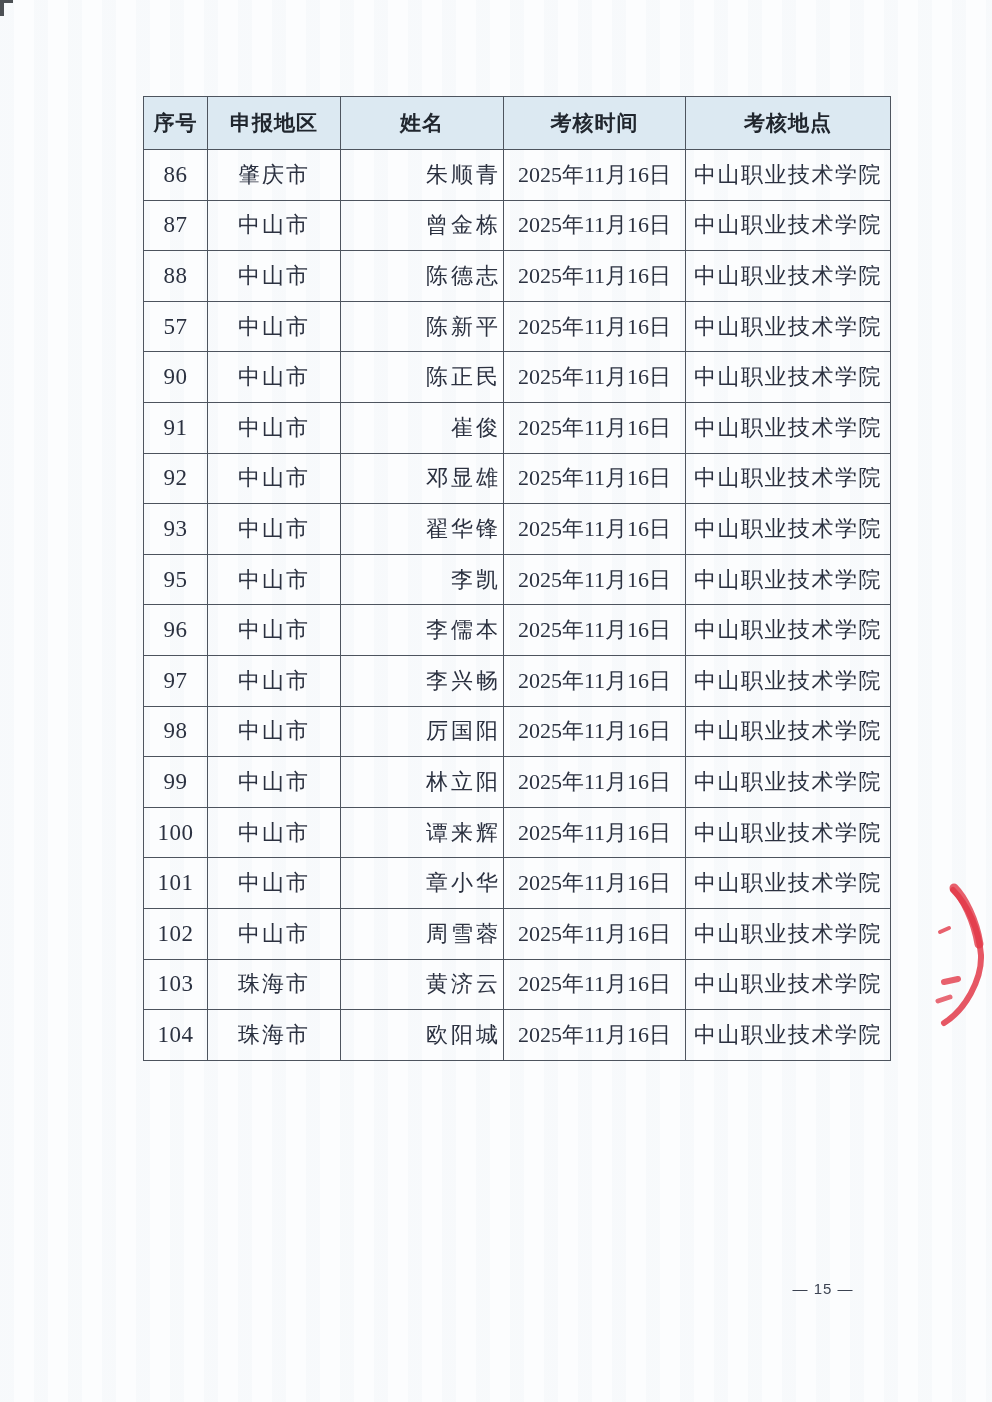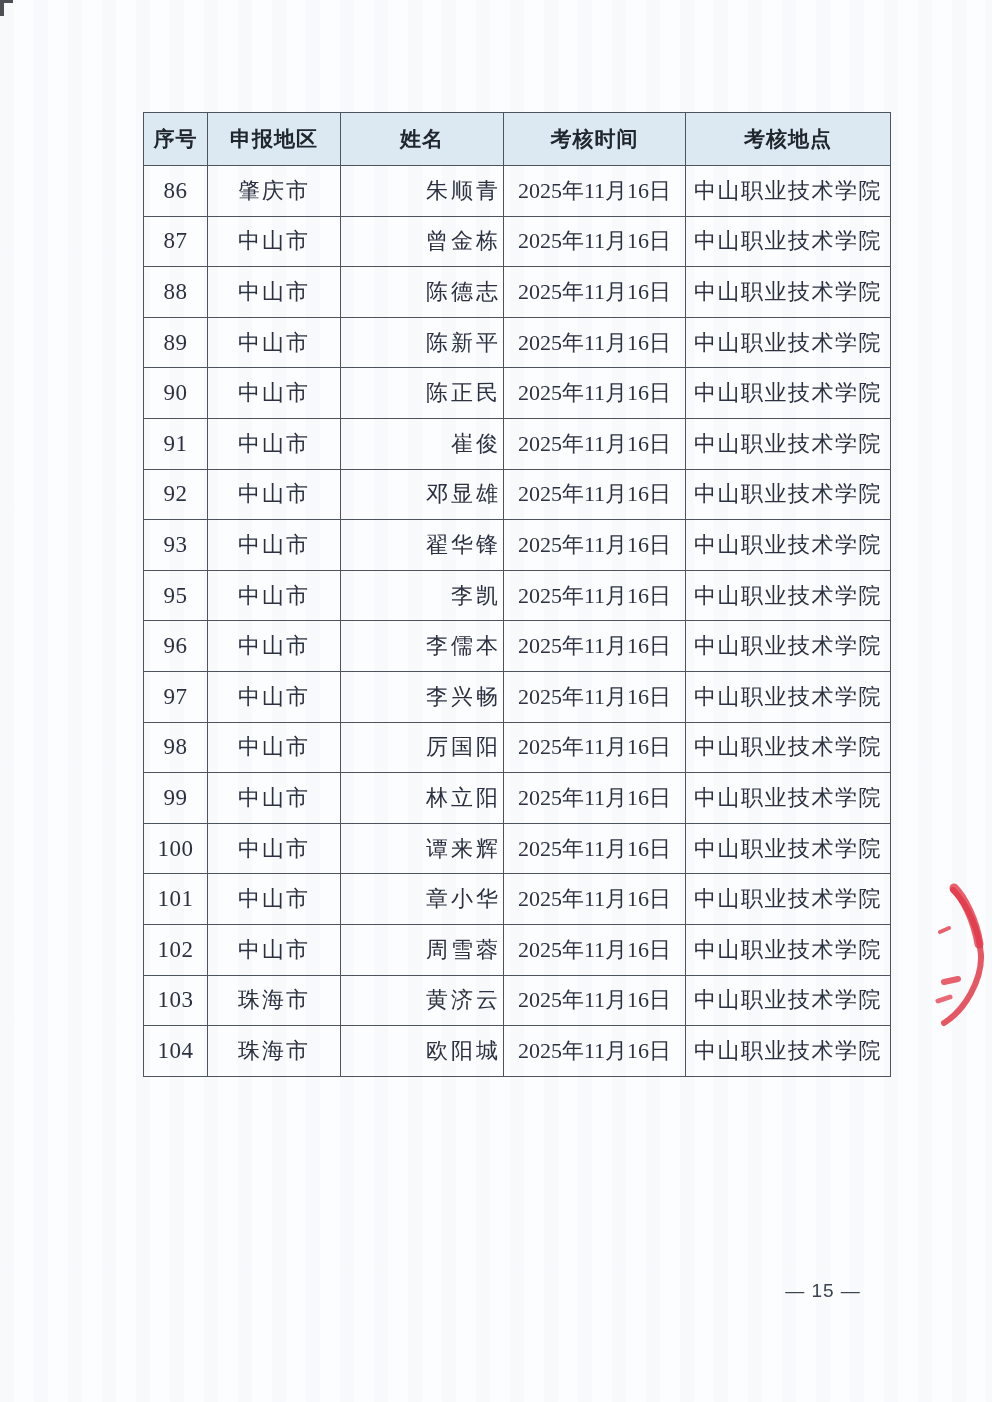--- a/index.html
+++ b/index.html
@@ -25,21 +25,21 @@
         rgba(205,218,228,0.10) 0px, rgba(205,218,228,0.10) 14px,
         rgba(255,255,255,0) 14px, rgba(255,255,255,0) 34px),
       #fcfdfe;
   }
   .corner-mark{
     position:absolute;left:0;top:0;width:9px;height:13px;
     border-left:4px solid #2f3338;border-top:3px solid #2f3338;
     opacity:.85;
   }
   table.roster{
-    position:absolute;left:143px;top:112px;width:747px;
+    position:absolute;left:143px;top:96px;width:747px;
     border-collapse:collapse;table-layout:fixed;
     color:var(--ink);
     border-radius:12px;
   }
   table.roster col.c1{width:64px;}
   table.roster col.c2{width:133px;}
   table.roster col.c3{width:163px;}
   table.roster col.c4{width:182px;}
   table.roster col.c5{width:205px;}
   table.roster th, table.roster td{
@@ -64,21 +64,21 @@
   table.roster td.cell-no{
     font-size:23px;
     letter-spacing:0.5px;
   }
   table.roster td.cell-region{letter-spacing:2px;}
   table.roster td.cell-name{letter-spacing:3px;text-align:right;}
   table.roster td.cell-location{font-size:22px;letter-spacing:1.5px;}
   .footer-page{
     position:absolute;left:778px;top:1280px;width:90px;
     font-family:"Liberation Sans","DejaVu Sans",sans-serif;
-    font-size:19px;color:var(--footer-ink);
+    font-size:15px;color:var(--footer-ink);
     letter-spacing:1px;text-align:center;white-space:nowrap;
   }
   .stamp{
     position:absolute;left:920px;top:860px;width:72px;height:180px;
     pointer-events:none;
   }
 </style>
 </head>
 <body>
 
@@ -119,21 +119,21 @@
           <td class="cell-location">中山职业技术学院</td>
         </tr>
         <tr>
           <td class="cell-no">88</td>
           <td class="cell-region">中山市</td>
           <td class="cell-name">陈德志</td>
           <td class="cell-time">2025年11月16日</td>
           <td class="cell-location">中山职业技术学院</td>
         </tr>
         <tr>
-          <td class="cell-no">89</td>
+          <td class="cell-no">57</td>
           <td class="cell-region">中山市</td>
           <td class="cell-name">陈新平</td>
           <td class="cell-time">2025年11月16日</td>
           <td class="cell-location">中山职业技术学院</td>
         </tr>
         <tr>
           <td class="cell-no">90</td>
           <td class="cell-region">中山市</td>
           <td class="cell-name">陈正民</td>
           <td class="cell-time">2025年11月16日</td>

